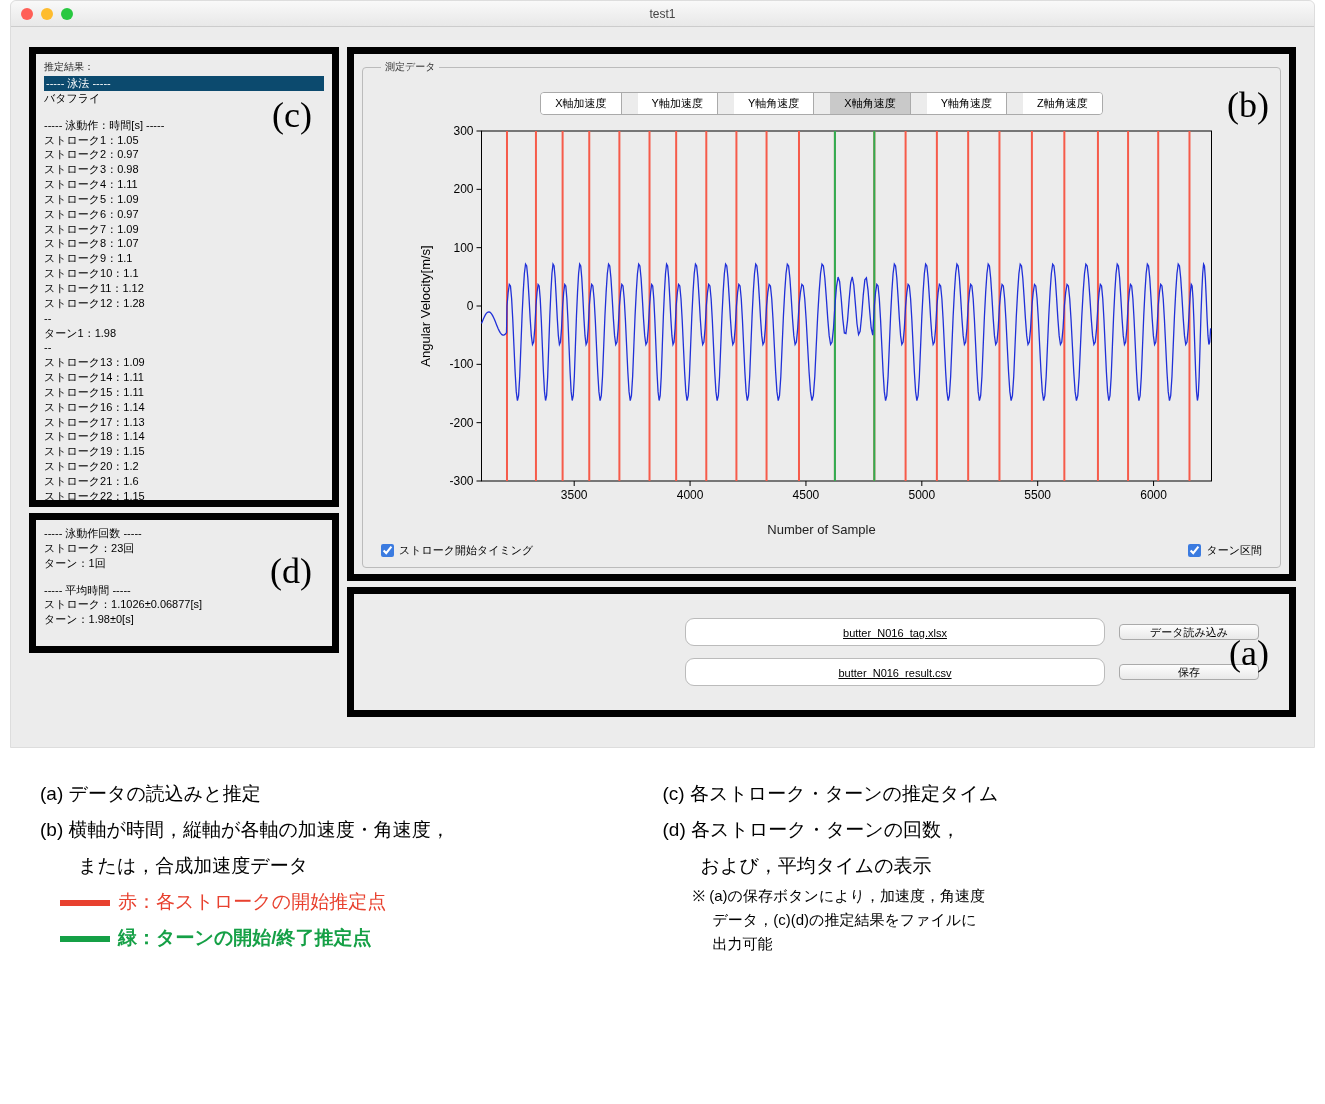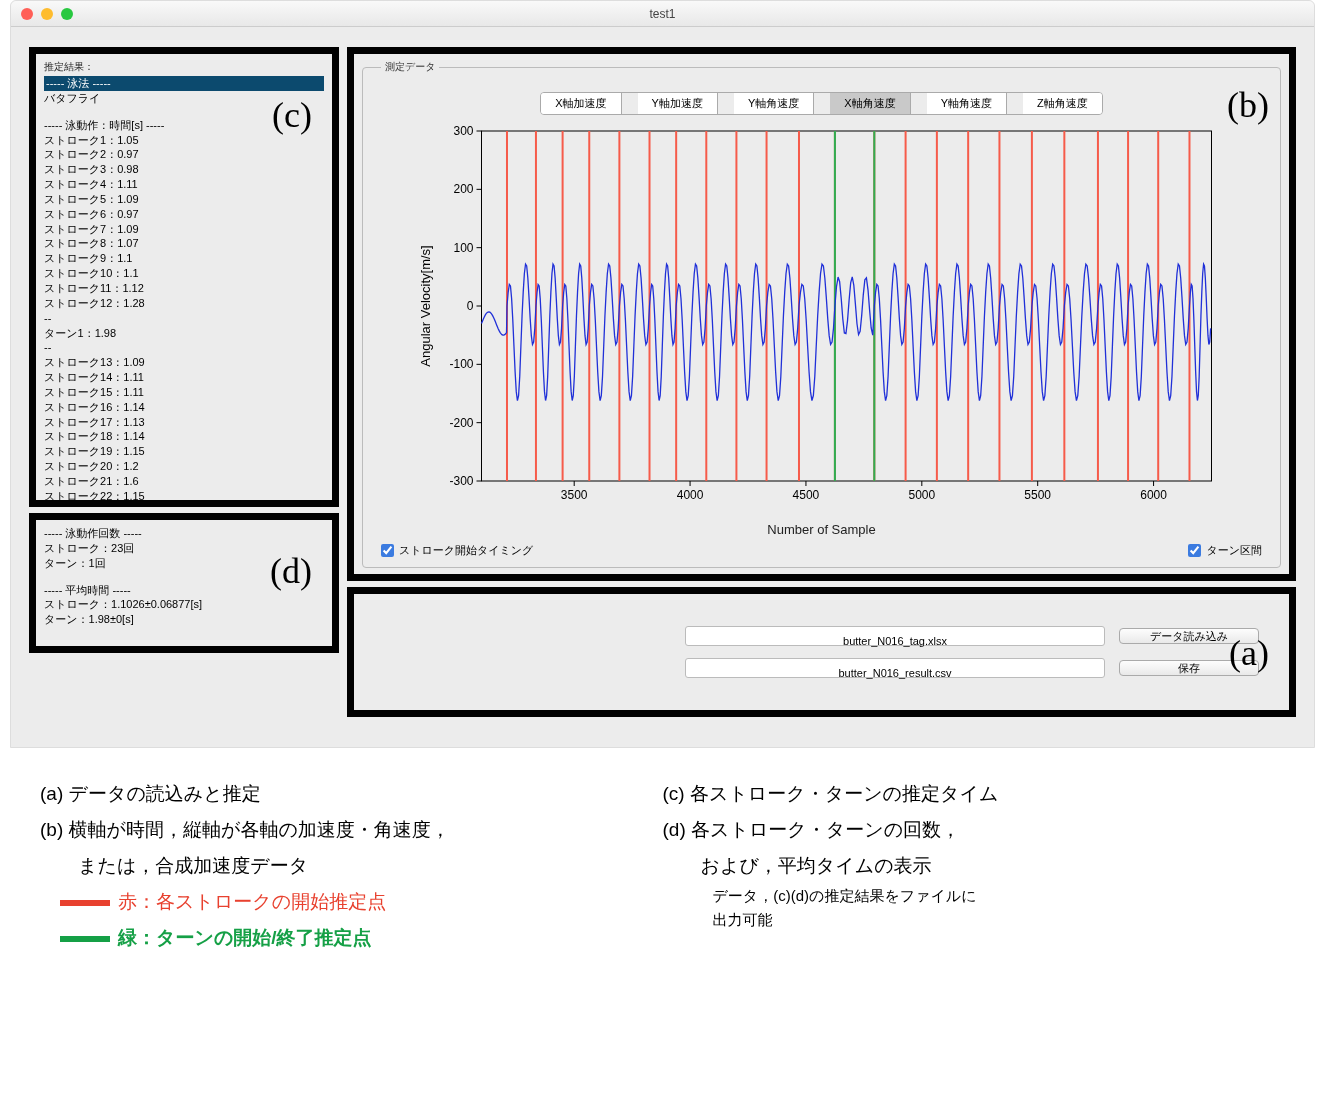--- a/index.html
+++ b/index.html
@@ -29,21 +29,21 @@
 .tabs { display: flex; gap: 16px; border: 1px solid #aaa; border-radius: 4px; overflow: hidden; font-size: 11px; margin: 0 auto; width: fit-content; }
 .tab { padding: 3px 14px; border-right: 1px solid #aaa; background: #fff; cursor: pointer; }
 .tab:last-child { border-right: none; }
 .tab.sel { background: #c9c9c9; }
 .plot { width: 100%; height: 400px; margin-top: 6px; }
 .xlab { text-align: center; font-size: 13px; color: #222; margin-top: -2px; }
 .checks { display: flex; gap: 40px; justify-content: space-between; margin-top: 6px; font-size: 11px; }
 .chk { display: flex; gap: 5px; align-items: center; }
 input[type=checkbox]{ accent-color:#3b7be0; }
 .filerow { display: flex; gap: 14px; align-items: center; }
-.fileinput { flex: 1; background: #fff; border: 1px solid #bbb; border-radius: 3px; height: 20px; line-height: 28px; text-align: center; font-size: 11px; max-width: 420px; margin-left: auto; }
+.fileinput { flex: 1; background: #fff; border: 1px solid #bbb; border-radius: 9px; height: 28px; line-height: 28px; text-align: center; font-size: 11px; max-width: 420px; margin-left: auto; text-decoration: underline; }
 .btn { width: 140px; height: 16px; background: linear-gradient(#fdfdfd,#e9e9e9); border: 1px solid #aaa; border-radius: 4px; font-size: 11px; cursor: pointer; }
 .captions { width: 1305px; margin: 28px auto 0; display: flex; padding: 0 30px; }
 .capcol { flex: 1; }
 .cap { font-size: 19px; line-height: 1.9; }
 .swatch { display: inline-block; width: 50px; height: 6px; vertical-align: middle; margin-right: 8px; }
 .red { color: #e8412f; } .grn { color: #15a046; font-weight: bold; }
 .capsmall { font-size: 15px; line-height: 1.6; margin-left: 30px; }
 </style>
 </head>
 <body>
@@ -214,16 +214,17 @@
     <div class="cap">(a) データの読込みと推定</div>
     <div class="cap">(b) 横軸が時間，縦軸が各軸の加速度・角速度，</div>
     <div class="cap" style="padding-left:38px">または，合成加速度データ</div>
     <div class="cap" style="padding-left:20px"><span class="swatch" style="background:#e8412f"></span><span class="red">赤：各ストロークの開始推定点</span></div>
     <div class="cap" style="padding-left:20px"><span class="swatch" style="background:#15a046"></span><span class="grn">緑：ターンの開始/終了推定点</span></div>
   </div>
   <div class="capcol">
     <div class="cap">(c) 各ストローク・ターンの推定タイム</div>
     <div class="cap">(d) 各ストローク・ターンの回数，</div>
     <div class="cap" style="padding-left:38px">および，平均タイムの表示</div>
+    <div class="capsmall">※ (a)の保存ボタンにより，加速度，角速度</div>
     <div class="capsmall" style="margin-left:50px">データ，(c)(d)の推定結果をファイルに</div>
     <div class="capsmall" style="margin-left:50px">出力可能</div>
   </div>
 </div>
 
 </body></html>

